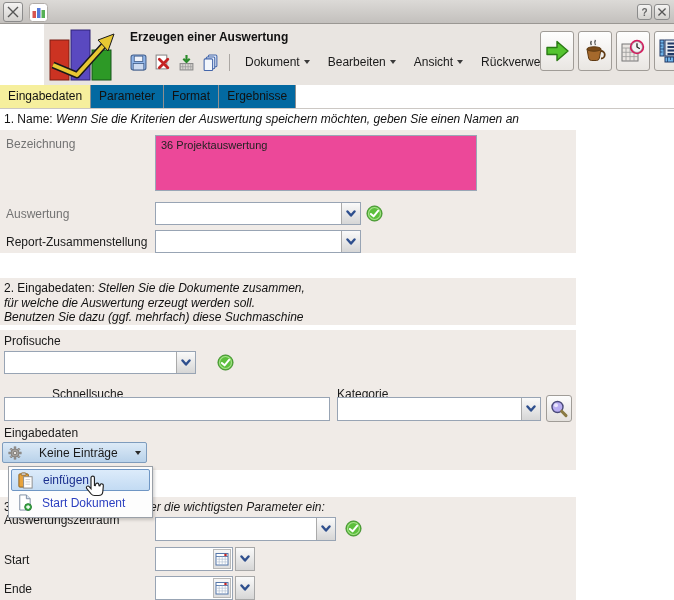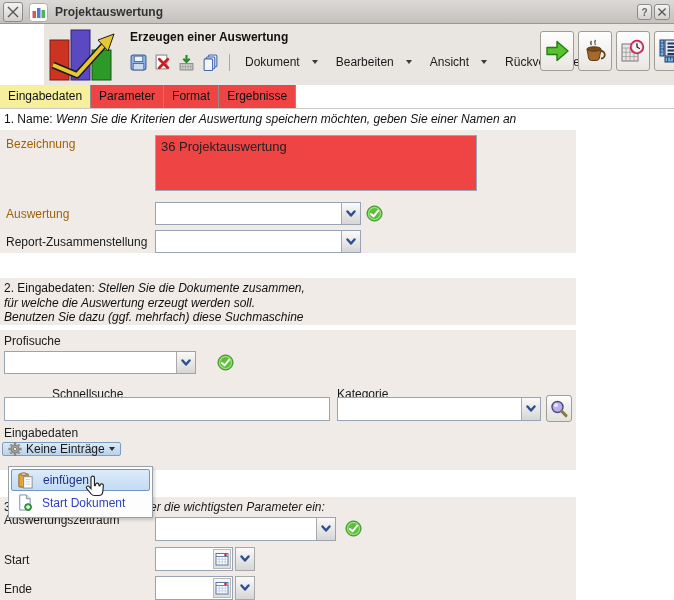--- a/index.html
+++ b/index.html
@@ -18,66 +18,66 @@
   .app-icon { position:absolute; left:29px; top:3px; width:19px; height:19px; }
   .tb-title { position:absolute; left:55px; top:0; line-height:24px; font-weight:bold; color:#333; }
 
   
   .toolbar { position:absolute; left:0; top:24px; width:674px; height:61px; background:#e9e5e1;margin-left:44px; }
   .logo { position:absolute; left:4px; top:3px; width:72px; height:55px; }
   .tb-heading { position:absolute; left:86px; top:6px; font-weight:bold; color:#111; }
   .iconrow { position:absolute; left:86px; top:26px; height:24px; display:flex; align-items:center; gap:7px; }
   .mini-icon { width:17px; height:17px; display:flex; align-items:center; justify-content:center; cursor:pointer; }
   .tool-sep { width:1px; height:17px; background:#aba7a3; margin:0 3px; }
-  .menu-item { display:flex; align-items:center; gap:12px; margin:0 6px 0 5px; color:#1a1a1a; cursor:pointer; white-space:nowrap; }
+  .menu-item { display:flex; align-items:center; gap:4px; margin:0 6px 0 5px; color:#1a1a1a; cursor:pointer; white-space:nowrap; }
   .caret { width:0; height:0; border-left:3.5px solid transparent; border-right:3.5px solid transparent; border-top:4.5px solid #3a3a3a; }
   .actions { position:absolute; left:496px; top:7px; display:flex; gap:4px; }
   .action-btn { width:34px; height:40px; display:flex; align-items:center; justify-content:center;
     background:linear-gradient(#fefefe,#e9e6e2); border:1px solid #a09c97; border-radius:3px; cursor:pointer; }
 
   
   .tabbar { position:absolute; left:0; top:85px; width:674px; height:24px; background:#fff; display:flex;
     border-bottom:1px solid #ccc8c4; }
-  .tab { padding:0 8px; line-height:23px; background:#ef4444; border-right:1px solid #8f8f8f; color:#111; cursor:pointer; white-space:nowrap; }
+  .tab { padding:0 8px; line-height:23px; background:#0369a1; border-right:1px solid #8f8f8f; color:#111; cursor:pointer; white-space:nowrap; }
   .tab.active { background:#f6ef9d; }
 
   
   .sec-head { position:absolute; color:#111; white-space:nowrap; }
   .sec-head .note { font-style:italic; }
   .head-1 { left:4px; top:112px; }
 
   
   .panel { position:absolute; background:#f0ebe7; }
   .panel-1 { left:0; top:130px; width:576px; height:123px; }
   .panel-2h { left:0; top:278px; width:576px; height:47px;text-decoration:underline; }
   .panel-2 { left:0; top:330px; width:576px; height:140px; }
   .panel-3 { left:0; top:497px; width:576px; height:103px; }
   .multi-head { position:absolute; left:4px; top:3px; line-height:14.5px; color:#111; }
   .multi-head .note { font-style:italic; }
   .head-3 { position:absolute; left:4px; top:3px; white-space:nowrap; }
   .head-3 .note { font-style:italic; }
 
   .flabel { position:absolute; color:#1a1a1a; white-space:nowrap; }
-  .flabel.req { color:#a16207; }
+  .flabel.req { color:#737373; }
 
   textarea.bez { position:absolute; left:155px; top:5px; width:322px; height:56px; border:1px solid #9aa6b6;
-    font-family:"Liberation Sans",sans-serif; font-size:13px; padding:3px 5px; resize:none; background:#ef4444; color:#222; }
+    font-family:"Liberation Sans",sans-serif; font-size:11px; padding:3px 5px; resize:none; background:#ec4899; color:#222; }
 
   .combo { position:absolute; height:23px; display:flex; background:#fff; border:1px solid #98a4b4; }
   .combo .cfield { flex:1; }
   .combo .cbtn { width:19px; display:flex; align-items:center; justify-content:center;
     background:linear-gradient(#fafafa,#d6d6d6); border-left:1px solid #aaa; cursor:pointer; }
   .txtin { position:absolute; height:24px; border:1px solid #98a4b4; background:#fff; padding:0 5px;
     font-family:"Liberation Sans",sans-serif; font-size:12px; }
   .check { position:absolute; width:17px; height:17px; }
 
   .sq-btn { position:absolute; display:flex; align-items:center; justify-content:center;
     background:linear-gradient(#fdfdfd,#e4e1dd); border:1px solid #a09c97; border-radius:3px; cursor:pointer; }
 
-  .dd-btn { position:absolute; left:2px; top:112px; height:14px; display:flex; align-items:center; gap:4px;
+  .dd-btn { position:absolute; left:2px; top:112px; height:21px; display:flex; align-items:center; gap:17px;
     padding:0 5px; background:linear-gradient(#dceaf7,#b9d2ea); border:1px solid #7e9cbd; border-radius:2px;
     font-size:12px; color:#1a1a1a; cursor:pointer; white-space:nowrap; }
   .dd-btn .caret { border-top-color:#2b2b2b; }
 
   .dategroup { position:absolute; display:flex; }
   .datebox { position:relative; width:78px; height:24px; border:1px solid #98a4b4; background:#fff; }
   .calbtn { position:absolute; right:1px; top:1px; width:18px; height:20px; display:flex; align-items:center; justify-content:center;
     background:linear-gradient(#f7f7f7,#dedede); border:1px solid #b8b8b8; cursor:pointer; }
   .chevbtn { width:20px; height:24px; margin-left:2px; display:flex; align-items:center; justify-content:center;
     background:linear-gradient(#fafafa,#d6d6d6); border:1px solid #a8a8a8; cursor:pointer; }
@@ -104,21 +104,20 @@
         </svg>
     </div>
     <div class="app-icon">
       <svg width="19" height="19" viewBox="0 0 19 19">
           <rect x="0.5" y="0.5" width="18" height="18" rx="3" fill="#fff" stroke="#b0aca8"></rect>
           <rect x="3.5" y="8" width="3.5" height="7" fill="#d85550"></rect>
           <rect x="8" y="5" width="3.5" height="10" fill="#5578d8"></rect>
           <rect x="12.5" y="7" width="3.5" height="8" fill="#55b055"></rect>
         </svg>
     </div>
-    <span class="tb-title">Projektauswertung</span>
     <div class="tb-btn tb-help">
         <span>?</span>
       </div>
     <div class="tb-btn tb-close-right">
       <svg width="10" height="10" viewBox="0 0 14 14">
           <path d="M2 2 L12 12 M12 2 L2 12" stroke="#555" stroke-width="1.8" fill="none"></path>
         </svg>
     </div>
   </div>
 
@@ -218,21 +217,21 @@
 
   <div class="tabbar">
     <div class="tab active"><span>Eingabedaten</span></div>
     <div class="tab"><span>Parameter</span></div>
     <div class="tab"><span>Format</span></div>
     <div class="tab"><span>Ergebnisse</span></div>
   </div>
 
   <div class="sec-head head-1">
     <span>1. Name:</span>
-    <span class="note">Wenn Sie die Kriterien der Auswertung speichern möchten, geben Sie einer Namen an</span>
+    <span class="note">Wenn Sie die Kriterien der Auswertung speichern möchten, geben Sie einen Namen an</span>
   </div>
 
   <div class="panel panel-1">
     <span class="flabel req" style="left:6px; top:7px;">Bezeichnung</span>
     <textarea class="bez" style="">36 Projektauswertung</textarea>
     <span class="flabel req" style="left:6px; top:77px;">Auswertung</span>
     <div class="combo" style="left:155px; top:72px; width:206px;">
       <div class="cfield"></div>
       <div class="cbtn">
         <svg width="10" height="8" viewBox="0 0 10 8">

